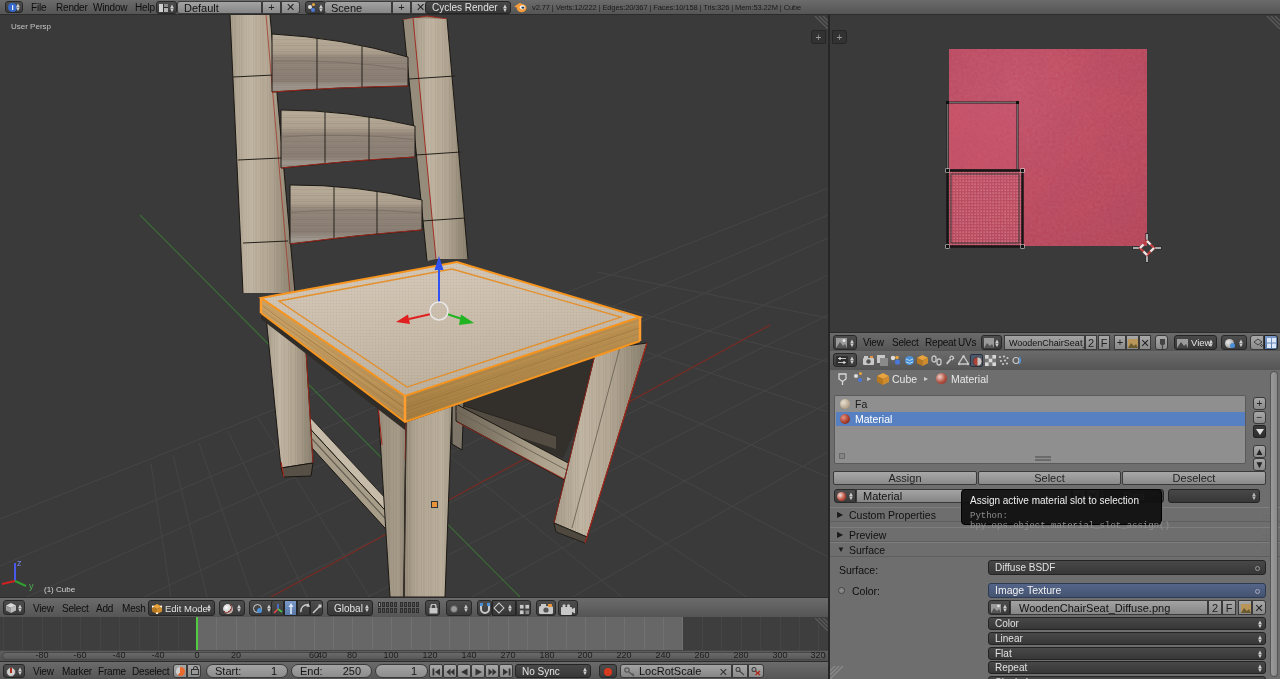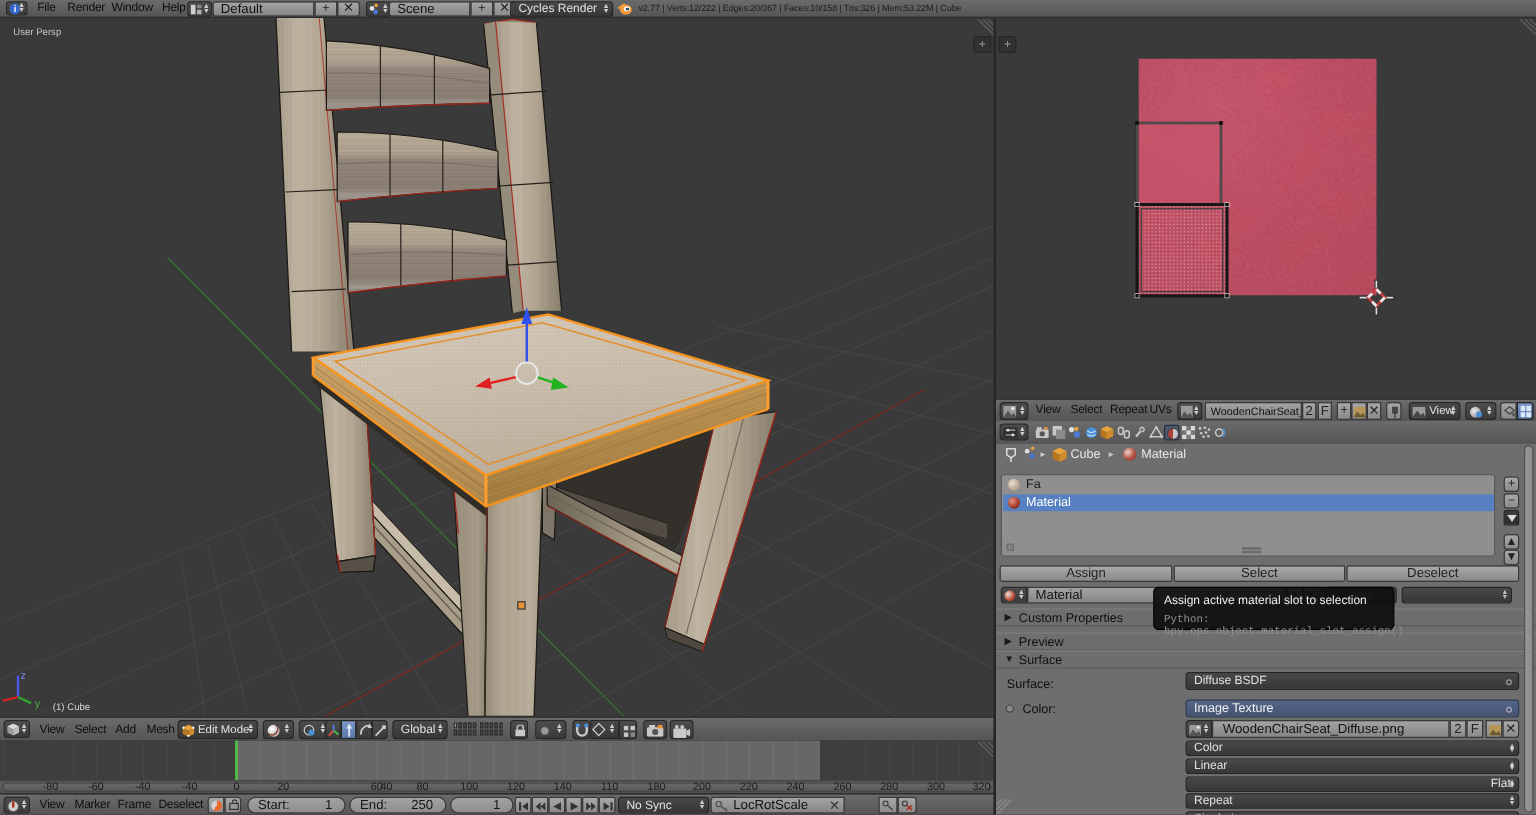--- a/index.html
+++ b/index.html
@@ -472,21 +472,21 @@
       <span class="abs" style="left:119px;top:33px;transform:translateX(-50%);font-size:9px;color:#1c1c1c;">-40</span>
       <span class="abs" style="left:158px;top:33px;transform:translateX(-50%);font-size:9px;color:#1c1c1c;">-40</span>
       <span class="abs" style="left:197px;top:33px;transform:translateX(-50%);font-size:9px;color:#1c1c1c;">0</span>
       <span class="abs" style="left:236px;top:33px;transform:translateX(-50%);font-size:9px;color:#1c1c1c;">20</span>
       <span class="abs" style="left:275px;top:33px;transform:translateX(-50%);font-size:9px;color:#1c1c1c;margin-left:47px;">40</span>
       <span class="abs" style="left:314px;top:33px;transform:translateX(-50%);font-size:9px;color:#1c1c1c;">60</span>
       <span class="abs" style="left:352px;top:33px;transform:translateX(-50%);font-size:9px;color:#1c1c1c;">80</span>
       <span class="abs" style="left:391px;top:33px;transform:translateX(-50%);font-size:9px;color:#1c1c1c;">100</span>
       <span class="abs" style="left:430px;top:33px;transform:translateX(-50%);font-size:9px;color:#1c1c1c;">120</span>
       <span class="abs" style="left:469px;top:33px;transform:translateX(-50%);font-size:9px;color:#1c1c1c;">140</span>
-      <span class="abs" style="left:508px;top:33px;transform:translateX(-50%);font-size:9px;color:#1c1c1c;">110</span>
+      <span class="abs" style="left:508px;top:33px;transform:translateX(-50%);font-size:9px;color:#1c1c1c;">270</span>
       <span class="abs" style="left:547px;top:33px;transform:translateX(-50%);font-size:9px;color:#1c1c1c;">180</span>
       <span class="abs" style="left:585px;top:33px;transform:translateX(-50%);font-size:9px;color:#1c1c1c;">200</span>
       <span class="abs" style="left:624px;top:33px;transform:translateX(-50%);font-size:9px;color:#1c1c1c;">220</span>
       <span class="abs" style="left:663px;top:33px;transform:translateX(-50%);font-size:9px;color:#1c1c1c;">240</span>
       <span class="abs" style="left:702px;top:33px;transform:translateX(-50%);font-size:9px;color:#1c1c1c;">260</span>
       <span class="abs" style="left:741px;top:33px;transform:translateX(-50%);font-size:9px;color:#1c1c1c;">280</span>
       <span class="abs" style="left:780px;top:33px;transform:translateX(-50%);font-size:9px;color:#1c1c1c;">300</span>
       <span class="abs" style="left:818px;top:33px;transform:translateX(-50%);font-size:9px;color:#1c1c1c;">320</span>
     </div>
     <div class="abs hdr" style="left:0;top:661px;width:828px;height:18px;border-top:1px solid #2c2c2c;">
@@ -548,21 +548,21 @@
           <rect x="6.7" y="0.5" width="1.8" height="7" fill="#333"></rect>
         </svg>
       </div>
       <div class="ddD" style="left:515px;top:2px;width:76px;height:14px;padding:0 6px;line-height:13px;">No Sync<span style="position:absolute;right:2px;top:0;bottom:0;display:flex;flex-direction:column;justify-content:center;line-height:4px;font-size:6px;color:#cfcfcf;">
           <span>▲</span>
           <span>▼</span>
         </span></div>
       <div class="wdg" style="left:599px;top:2px;width:18px;height:14px;">
         <span style="position:absolute;left:4px;top:3px;width:8px;height:8px;border-radius:50%;background:#d83a20;"></span>
       </div>
-      <div class="fieldL" style="left:592px;top:2px;width:112px;height:14px;border-radius:3px 0 0 3px;padding:0 4px 0 18px;line-height:13px;"><svg style="position:absolute;left:3px;top:2px;" width="12" height="10" viewBox="0 0 12 10">
+      <div class="fieldL" style="left:620px;top:2px;width:112px;height:14px;border-radius:3px 0 0 3px;padding:0 4px 0 18px;line-height:13px;"><svg style="position:absolute;left:3px;top:2px;" width="12" height="10" viewBox="0 0 12 10">
           <circle cx="3" cy="3" r="2.2" fill="none" stroke="#555" stroke-width="1.2"></circle>
           <line x1="5" y1="5" x2="10" y2="9" stroke="#555" stroke-width="1.4"></line>
           <line x1="8" y1="8" x2="9.5" y2="6.5" stroke="#555" stroke-width="1.2"></line>
         </svg>LocRotScale<span style="position:absolute;right:3px;top:1px;color:#333;">✕</span></div>
       <div class="btnL" style="left:732px;top:2px;width:16px;height:14px;border-radius:0;">
         <svg style="position:absolute;left:2px;top:2px;" width="11" height="9" viewBox="0 0 11 9">
           <circle cx="3" cy="2.5" r="2" fill="none" stroke="#444" stroke-width="1.1"></circle>
           <line x1="4.5" y1="4" x2="9" y2="8" stroke="#444" stroke-width="1.2"></line>
         </svg>
       </div>
@@ -923,21 +923,21 @@
       </div>
       <div class="btnL" style="left:422px;top:249px;width:14px;height:15px;border-radius:0 3px 3px 0;line-height:14px;">✕</div>
       <div class="ddD" style="left:158px;top:266px;width:278px;height:13px;padding:0 6px;line-height:12px;">Color<span style="position:absolute;right:2px;top:0;bottom:0;display:flex;flex-direction:column;justify-content:center;line-height:4px;font-size:6px;color:#cfcfcf;">
           <span>▲</span>
           <span>▼</span>
         </span></div>
       <div class="ddD" style="left:158px;top:281px;width:278px;height:13px;padding:0 6px;line-height:12px;">Linear<span style="position:absolute;right:2px;top:0;bottom:0;display:flex;flex-direction:column;justify-content:center;line-height:4px;font-size:6px;color:#cfcfcf;">
           <span>▲</span>
           <span>▼</span>
         </span></div>
-      <div class="ddD" style="left:158px;top:296px;width:278px;height:13px;padding:0 6px;line-height:12px;text-align:right;">Flat<span style="position:absolute;right:2px;top:0;bottom:0;display:flex;flex-direction:column;justify-content:center;line-height:4px;font-size:6px;color:#cfcfcf;">
+      <div class="ddD" style="left:158px;top:296px;width:278px;height:13px;padding:0 6px;line-height:12px;">Flat<span style="position:absolute;right:2px;top:0;bottom:0;display:flex;flex-direction:column;justify-content:center;line-height:4px;font-size:6px;color:#cfcfcf;">
           <span>▲</span>
           <span>▼</span>
         </span></div>
       <div class="ddD" style="left:158px;top:310px;width:278px;height:13px;padding:0 6px;line-height:12px;">Repeat<span style="position:absolute;right:2px;top:0;bottom:0;display:flex;flex-direction:column;justify-content:center;line-height:4px;font-size:6px;color:#cfcfcf;">
           <span>▲</span>
           <span>▼</span>
         </span></div>
       <div class="ddD" style="left:158px;top:325px;width:278px;height:13px;padding:0 6px;line-height:12px;">Single Image<span style="position:absolute;right:2px;top:0;bottom:0;display:flex;flex-direction:column;justify-content:center;line-height:4px;font-size:6px;color:#cfcfcf;">
           <span>▲</span>
         </span></div>

